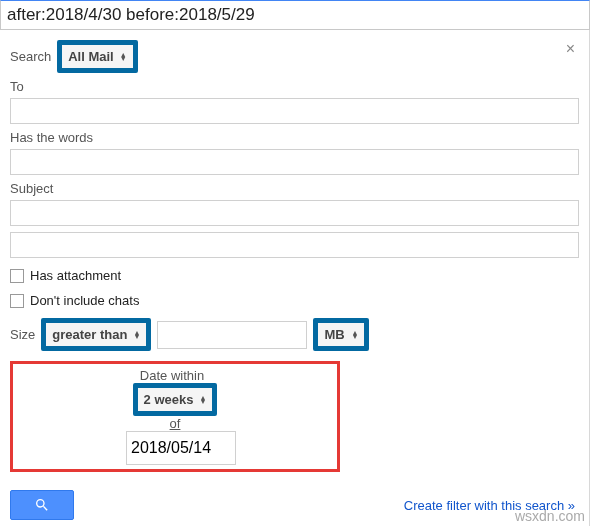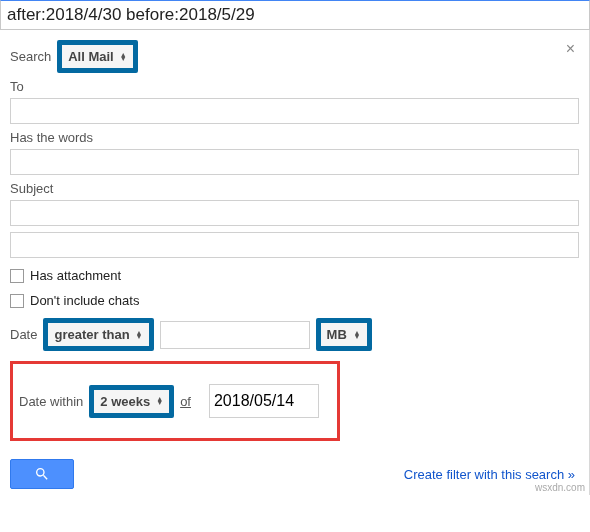--- a/index.html
+++ b/index.html
@@ -87,25 +87,26 @@
   .flex { display: flex; align-items: center; }
   .size-input {
     width: 150px;
     height: 28px;
     border: 1px solid #d0d0d0;
     margin: 0 6px;
     padding: 2px 4px;
   }
   .redbox {
     border: 3px solid #e53935;
-    padding: 20px 6px;
+    padding: 4px 6px;
     display: flex;
     align-items: center;
     margin-top: 10px;
     width: 330px;
+    flex-direction: column;
   }
   .of-input {
     width: 110px;
     height: 34px;
     border: 1px solid #d0d0d0;
     padding: 2px 4px;
     font-size: 16px;
     margin-left: 12px;
   }
   .footer {
@@ -129,21 +130,21 @@
   .search-btn svg { fill: #fff; }
   .create-link {
     color: #1155cc;
     font-size: 13px;
     cursor: pointer;
   }
   .watermark {
     position: absolute;
     right: 4px;
     bottom: 2px;
-    font-size: 10px;
+    font-size: 14px;
     color: #aaa;
   }
 </style>
 </head>
 <body>
 
 <div class="topbar">
   <span>after:2018/4/30 before:2018/5/29</span>
 </div>
 
@@ -186,21 +187,21 @@
     <span class="chk"></span>
     <span>Has attachment</span>
   </div>
 
   <div class="chk-row">
     <span class="chk"></span>
     <span>Don't include chats</span>
   </div>
 
   <div class="row flex">
-    <span class="inline-label">Date</span>
+    <span class="inline-label">Size</span>
     <span class="select-like">
       <span>greater than</span>
       <span class="chev">
           <span>▲</span>
           <span>▼</span>
         </span>
     </span>
     <input type="text" class="size-input" value="" style="">
     <span class="select-like" style="min-width:56px; justify-content:space-between;">
       <span>MB</span>

